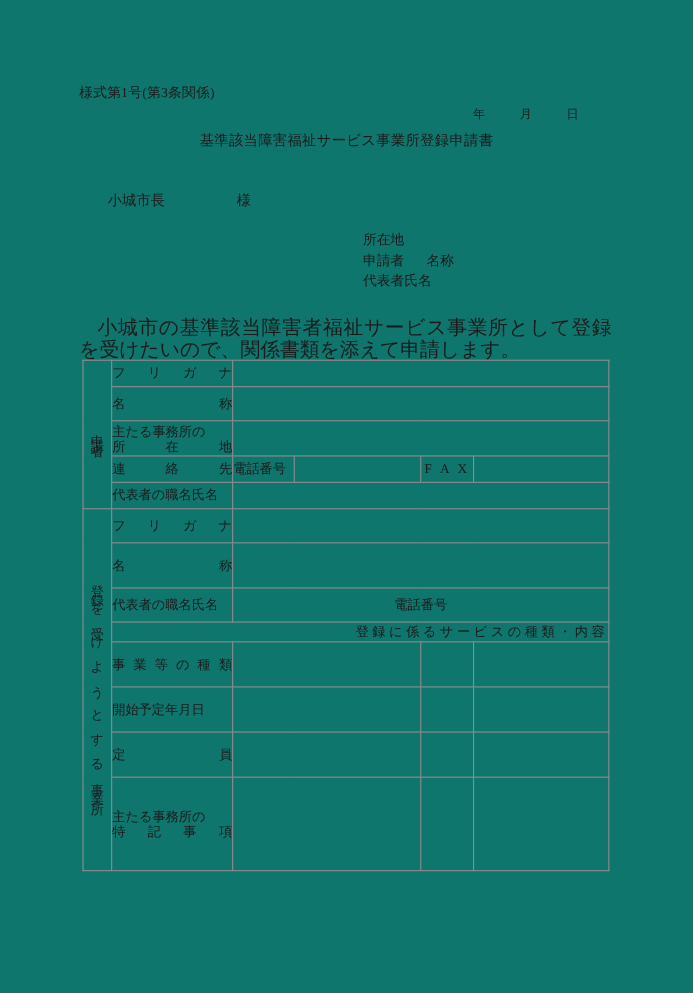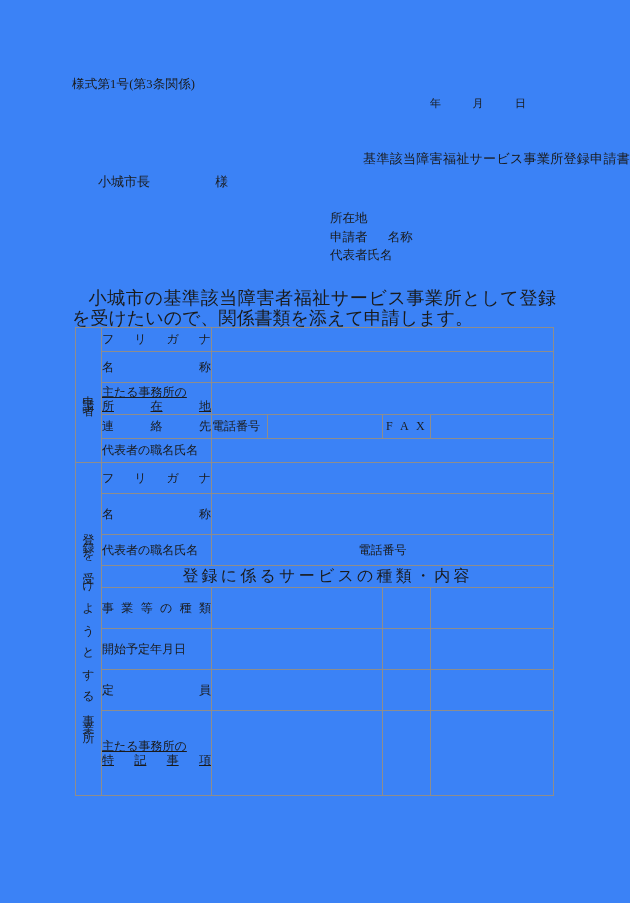--- a/index.html
+++ b/index.html
@@ -11,21 +11,21 @@
     width: 630px;
     height: 903px;
     position: relative;
     font-family: "Liberation Serif", "DejaVu Serif", serif;
     color: #1a1a1a;
     overflow: hidden;
   }
   .page {
     position: absolute;
     inset: 0;
-    background: #3b82f6;
+    background: #0f766e;
     padding-left: 16px;
   }
 
   
   .form-no {
     position: absolute;
     left: 72px;
     top: 76px;
     font-size: 12.5px;
     letter-spacing: 0.2px;
@@ -38,22 +38,22 @@
     font-size: 11px;
     white-space: nowrap;
   }
   .date-line span { display: inline-block; }
   .date-gap { width: 26px; }
 
   .doc-title {
     position: absolute;
     left: 0;
     right: 0;
-    top: 150px;
-    text-align: right;
+    top: 119px;
+    text-align: center;
     font-size: 13px;
     letter-spacing: 0.3px;
   }
 
   .addressee {
     position: absolute;
     left: 98px;
     top: 173px;
     font-size: 13px;
     white-space: nowrap;
@@ -125,21 +125,20 @@
   .rlabel .just {
     display: flex;
     justify-content: space-between;
     white-space: nowrap;
   }
   .rlabel .just.two-line { display: block; }
   .rlabel .just.two-line > .ln {
     display: flex;
     justify-content: space-between;
     line-height: 14px;
-    text-decoration: underline;
   }
   .rlabel .plain { white-space: nowrap; }
 
   .cellpad { padding: 5px 6px; }
   .h-norm { height: 23px; }
   .h-two  { height: 30px; }
   .h-addr { height: 31px; }
   .h-tall { height: 40px; }
   .h-big  { height: 84px; }
 
@@ -154,25 +153,25 @@
     text-align: center;
     padding: 5px 4px;
     letter-spacing: 2.5px;
     white-space: nowrap;
   }
   .center-note {
     text-align: center;
     padding: 5px 6px;
   }
   .section-head {
-    text-align: center;
+    text-align: right;
     padding: 4px 6px;
     letter-spacing: 3.2px;
     white-space: nowrap;
-    font-size: 16px;
+    font-size: 12px;
   }
 </style>
 </head>
 <body>
 
 <div class="page">
 
   <div class="form-no">様式第1号(第3条関係)</div>
 
   <div class="date-line">

